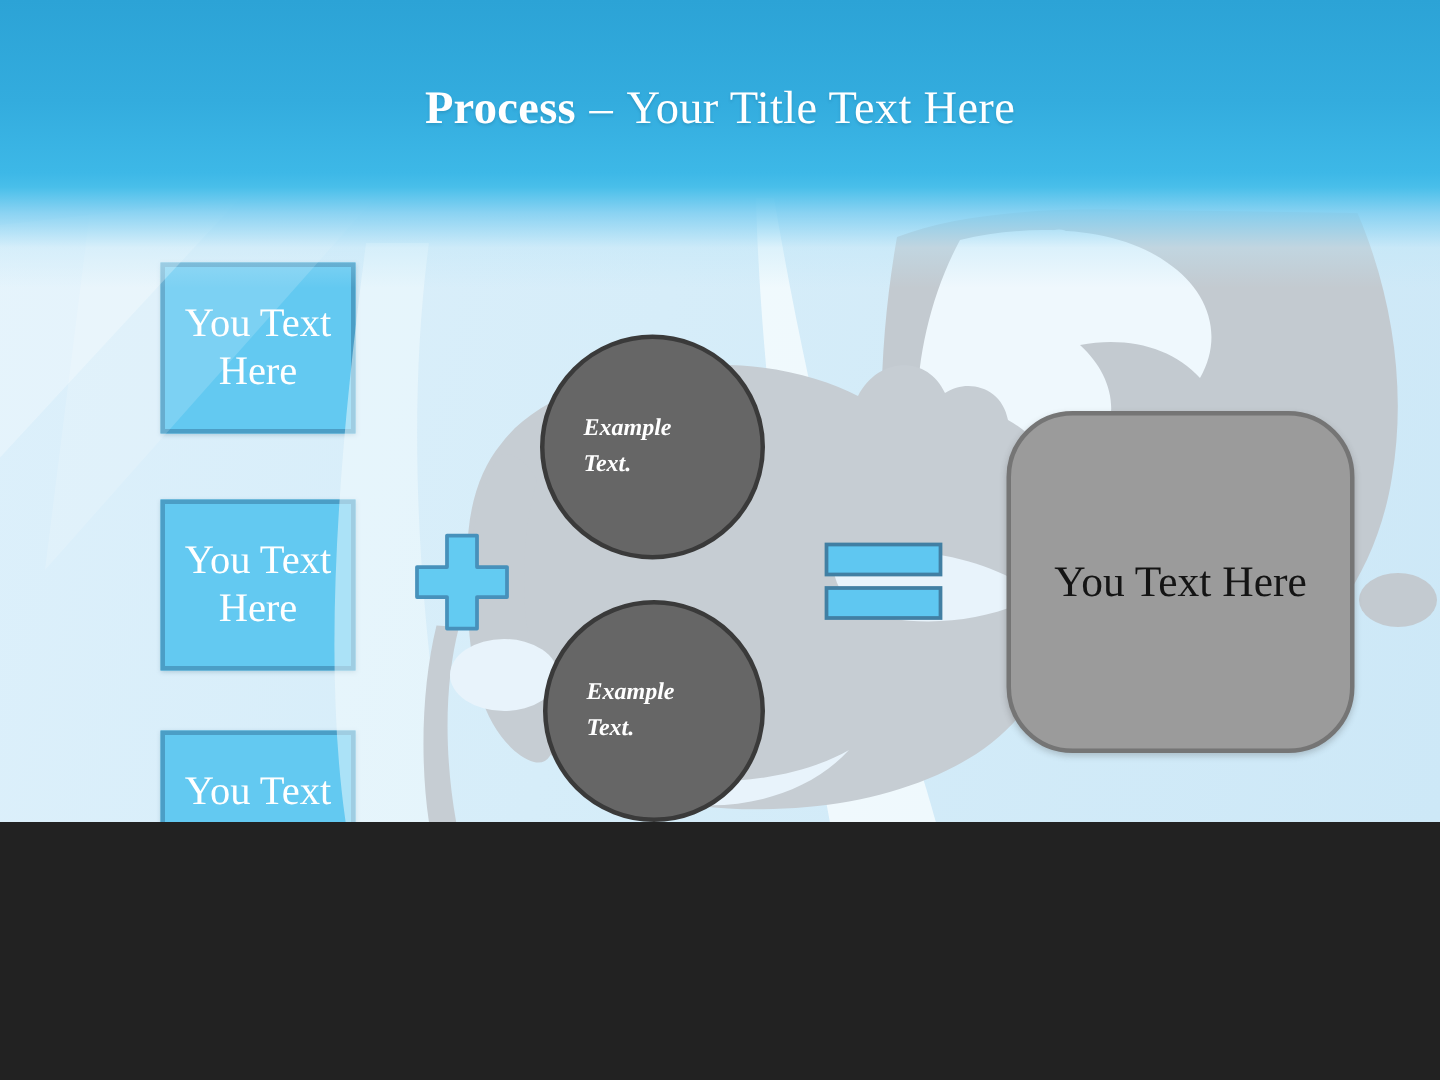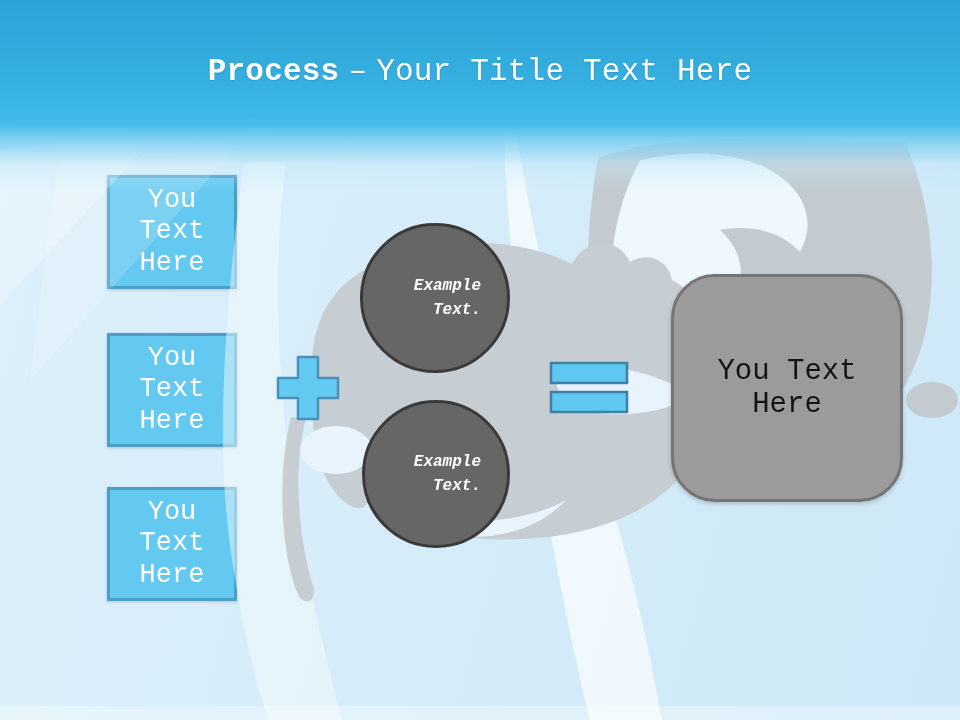--- a/index.html
+++ b/index.html
@@ -1,18 +1,18 @@
 <!DOCTYPE html>
 <html><head>
 <meta charset="utf-8">
 <style>
   html,body{margin:0;padding:0;background:#222;}
   .slide{
-    position:relative;width:960px;height:720px;overflow:hidden;
-    font-family:Liberation Mono, monospace;
+    position:relative;width:960px;height:548px;overflow:hidden;
+    font-family:Liberation Serif, serif;
     background:linear-gradient(105deg,#DDF0FB 0%,#D6EDF9 45%,#CDE8F7 100%);
   }
   svg.decor{position:absolute;left:0;top:0;z-index:1;}
   .header{
     position:absolute;left:0;top:0;width:960px;height:192px;z-index:3;
     background:linear-gradient(180deg,
       #2CA3D6 0%, #33ACDE 35%, #3DB8E7 60%, #49BFEA 65%,
       rgba(125,206,241,0.85) 74%, rgba(190,230,248,0.40) 86%,
       rgba(215,238,250,0) 100%);
   }
@@ -28,21 +28,21 @@
     position:absolute;left:107px;width:124px;height:108px;
     background:#63C9F1;border:3px solid #4B9EC6;
     display:flex;align-items:center;justify-content:center;text-align:center;
     color:#FFFFFF;font-size:27px;line-height:1.17;
     box-shadow:0 1px 3px rgba(40,90,120,0.25);
   }
   .box1{top:175px;} .box2{top:333px;} .box3{top:487px;}
   .circle{
     position:absolute;border-radius:50%;
     background:#666666;border:3px solid #3A3A3A;
-    display:flex;align-items:center;justify-content:center;text-align:right;
+    display:flex;align-items:center;justify-content:center;text-align:left;
     color:#FFFFFF;font-size:16px;font-weight:700;font-style:italic;line-height:1.5;
     padding:0 26px;box-sizing:border-box;z-index:4;
   }
   .c1{left:360px;top:223px;width:150px;height:150px;}
   .c2{left:362px;top:400px;width:148px;height:148px;}
   .result{
     position:absolute;left:671px;top:274px;width:226px;height:222px;
     background:#9B9B9B;border:3px solid #757575;border-radius:44px;
     display:flex;align-items:center;justify-content:center;text-align:center;
     color:#141414;font-size:29px;z-index:4;

